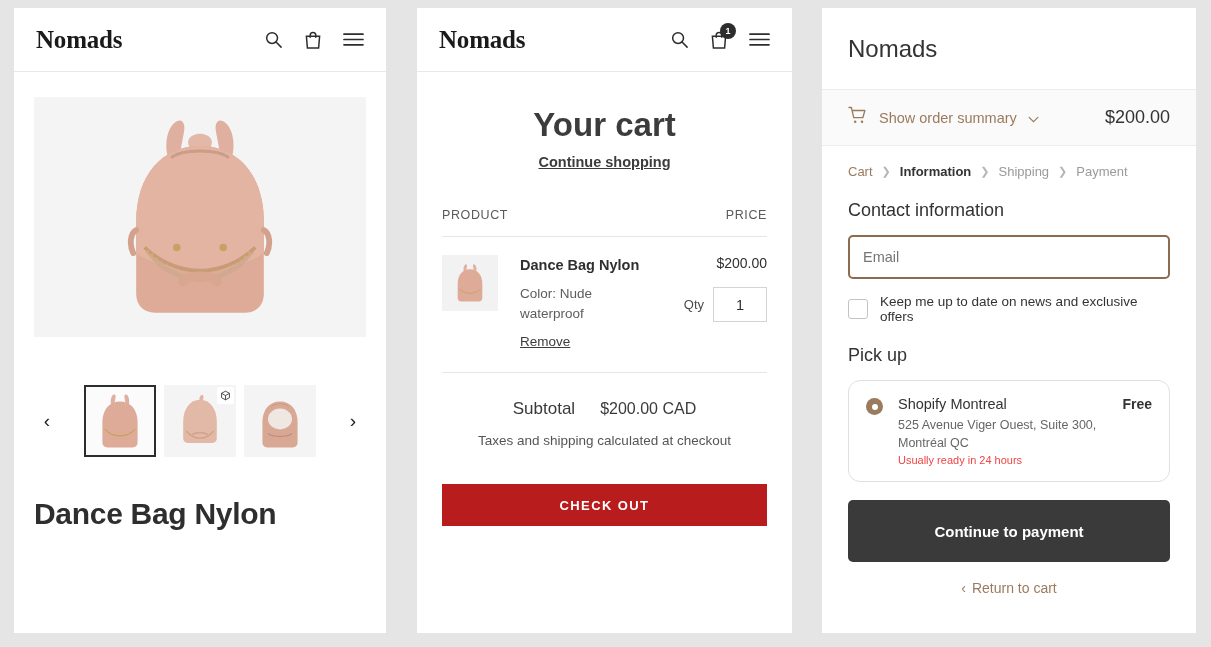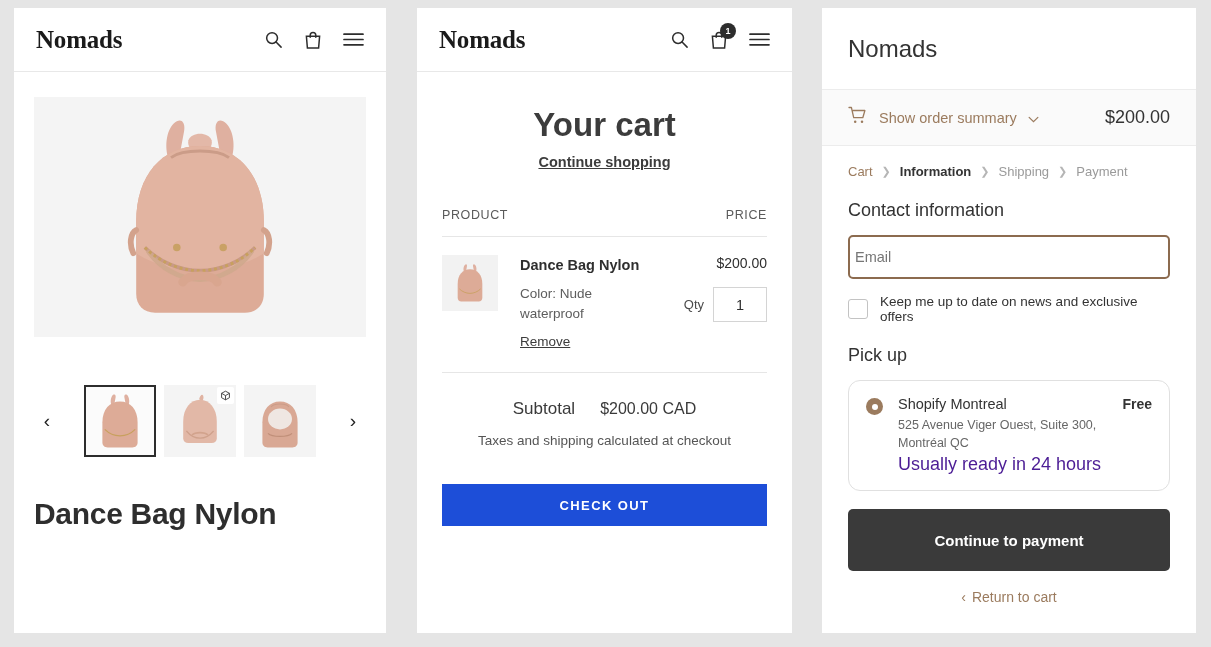--- a/index.html
+++ b/index.html
@@ -251,21 +251,21 @@
   .tax-note {
     margin-top: 14px;
     text-align: center;
     font-size: 13.5px;
     color: #555;
   }
   .checkout-btn {
     margin-top: 36px;
     width: 100%;
     height: 42px;
-    background: #1d4ed8;
+    background: #b91c1c;
     color: #fff;
     border: none;
     font-size: 13px;
     font-weight: bold;
     letter-spacing: 1.4px;
     cursor: pointer;
     font-family: "Liberation Sans", sans-serif;
   }
 
   
@@ -309,21 +309,21 @@
     font-size: 18px;
     color: #333;
   }
   .email-field {
     margin-top: 14px;
     width: 100%;
     height: 44px;
     border: 2px solid #8c6b4f;
     border-radius: 5px;
     box-sizing: border-box;
-    padding: 0 5px;
+    padding: 0 13px;
     font-size: 14.5px;
     color: #333;
     background: #fff;
     font-family: "Liberation Sans", sans-serif;
   }
   .email-field::placeholder { color: #767676; }
   .checkbox-row {
     margin-top: 15px;
     display: flex;
     align-items: center;
@@ -376,22 +376,22 @@
   .pickup-free { font-size: 14px; font-weight: bold; color: #333; }
   .pickup-addr {
     margin-top: 4px;
     font-size: 12.5px;
     color: #666;
     line-height: 1.45;
     max-width: 210px;
   }
   .pickup-ready {
     margin-top: 2px;
-    font-size: 18px;
-    color: #4c1d95;
+    font-size: 11px;
+    color: #ef4444;
   }
   .continue-btn {
     margin-top: 18px;
     width: 100%;
     height: 62px;
     background: #3a3a3a;
     color: #fff;
     border: none;
     border-radius: 5px;
     font-size: 15px;

